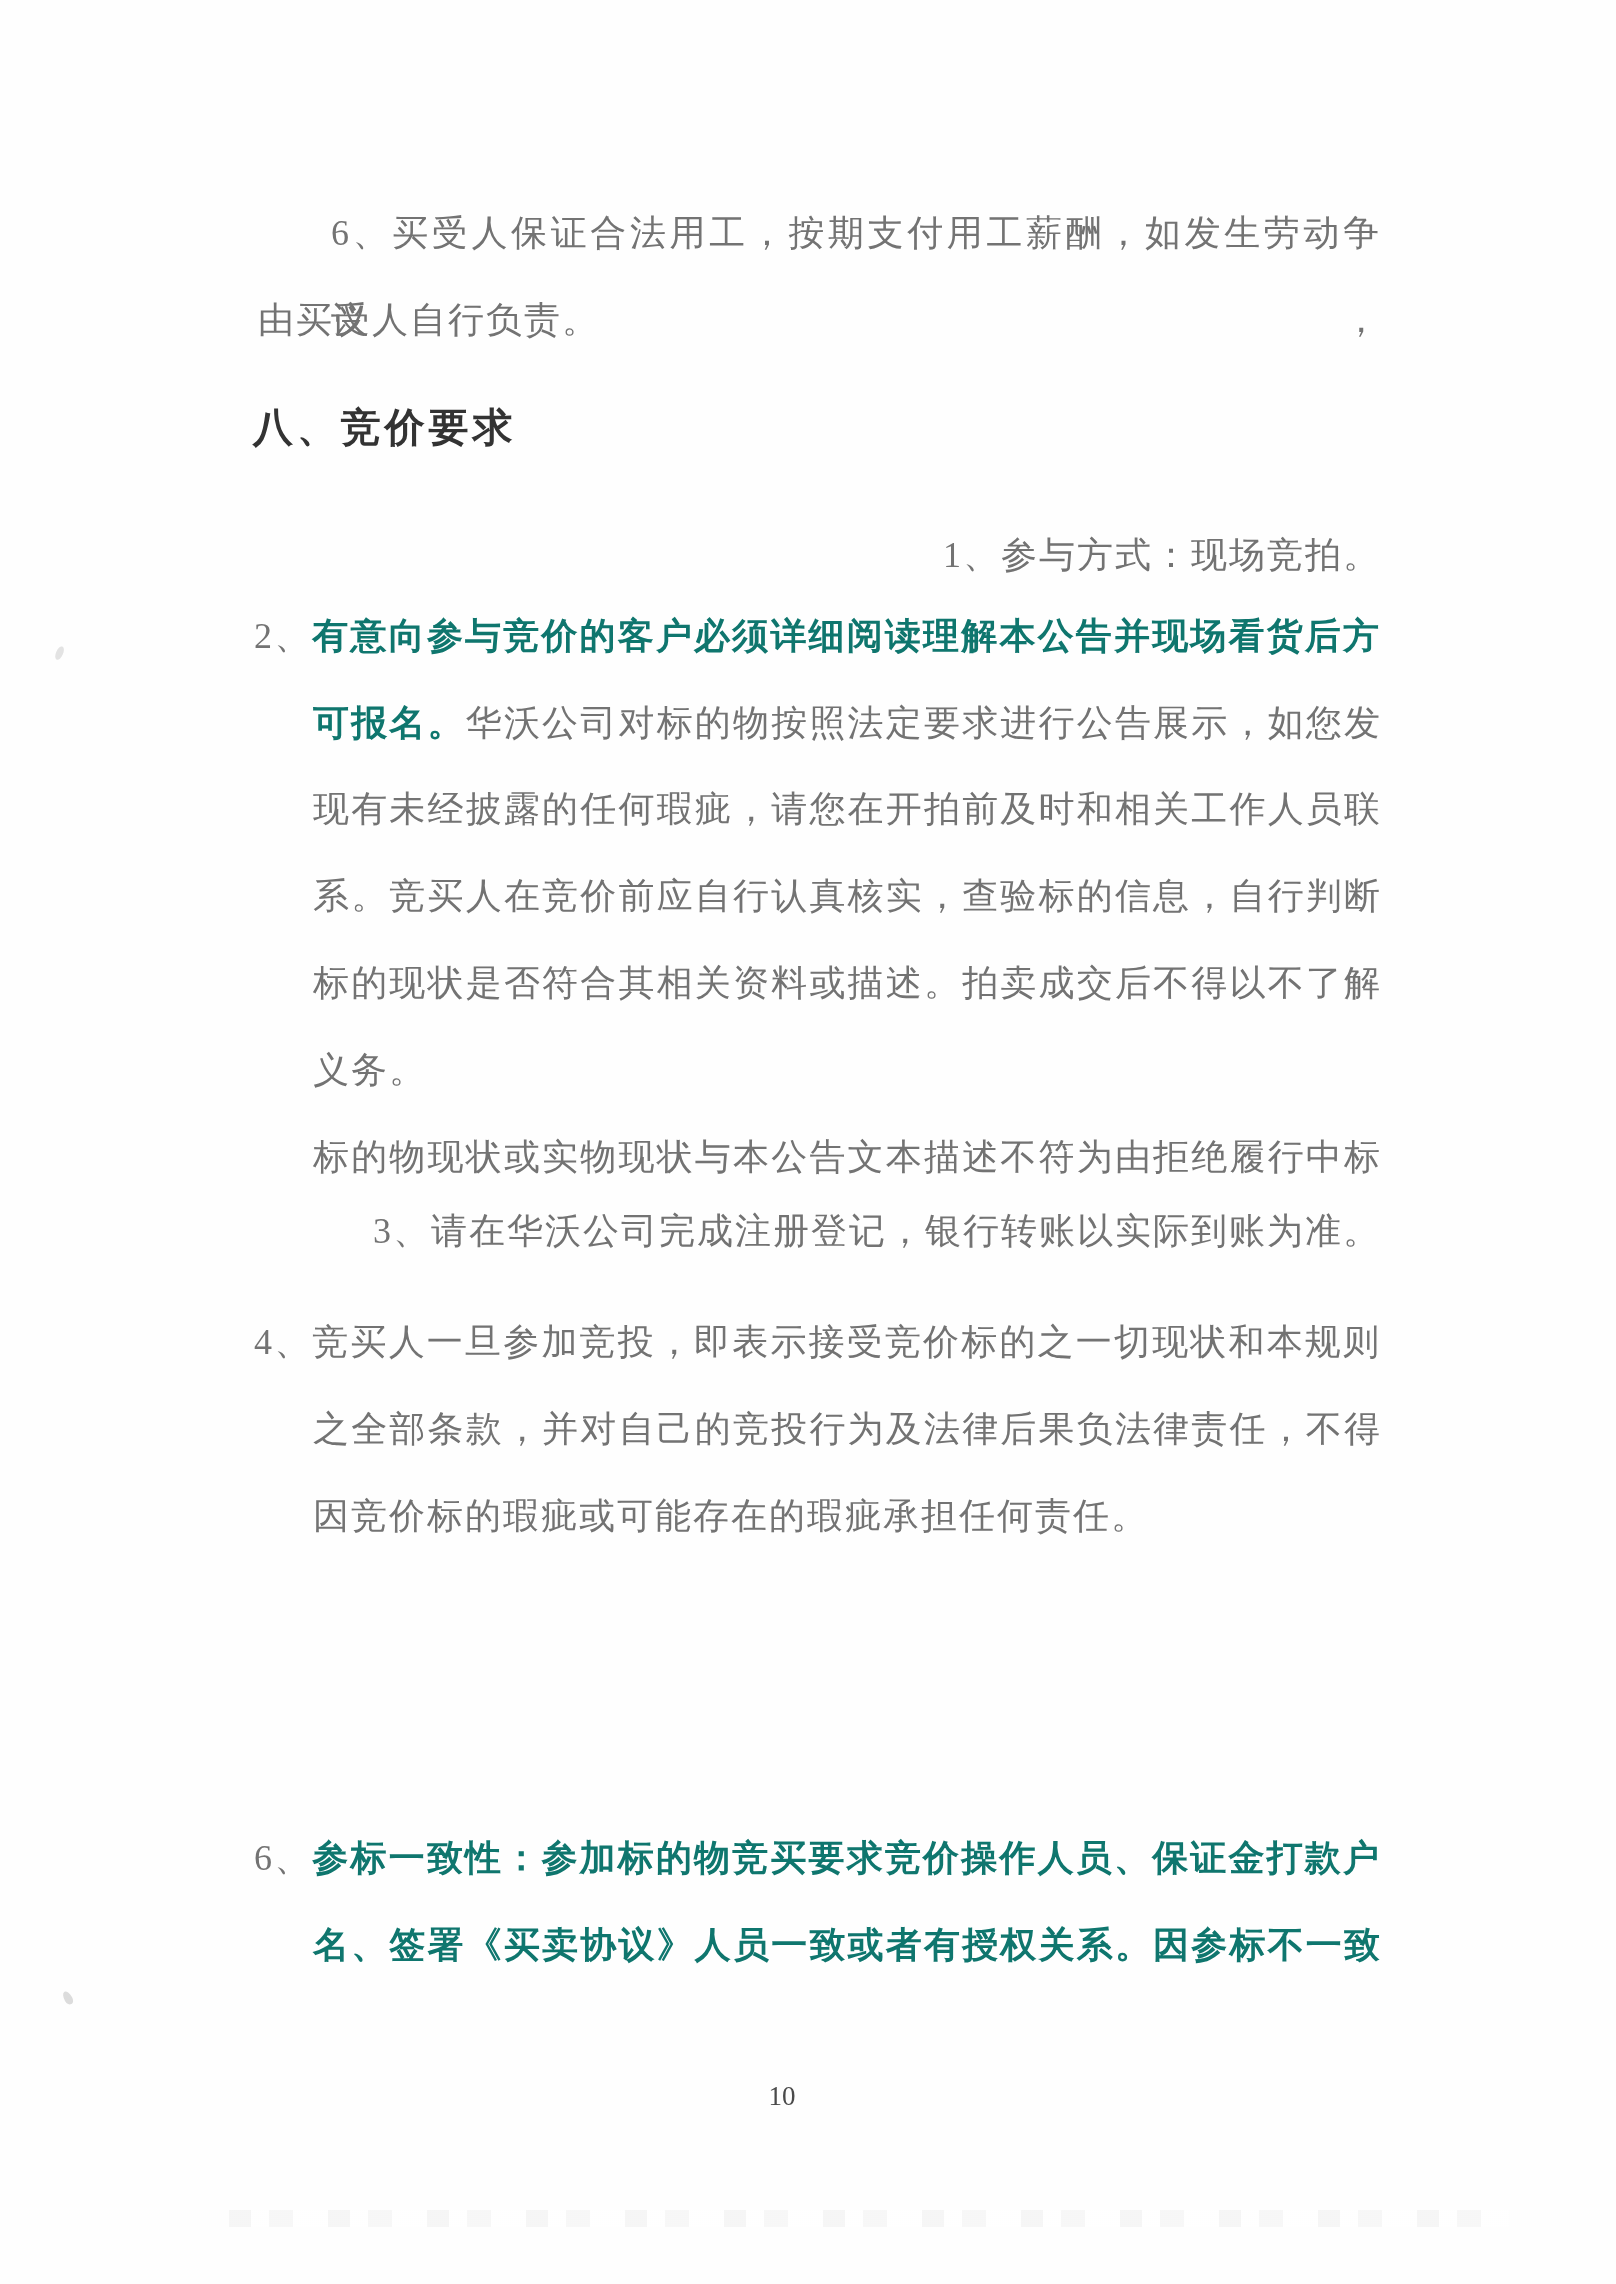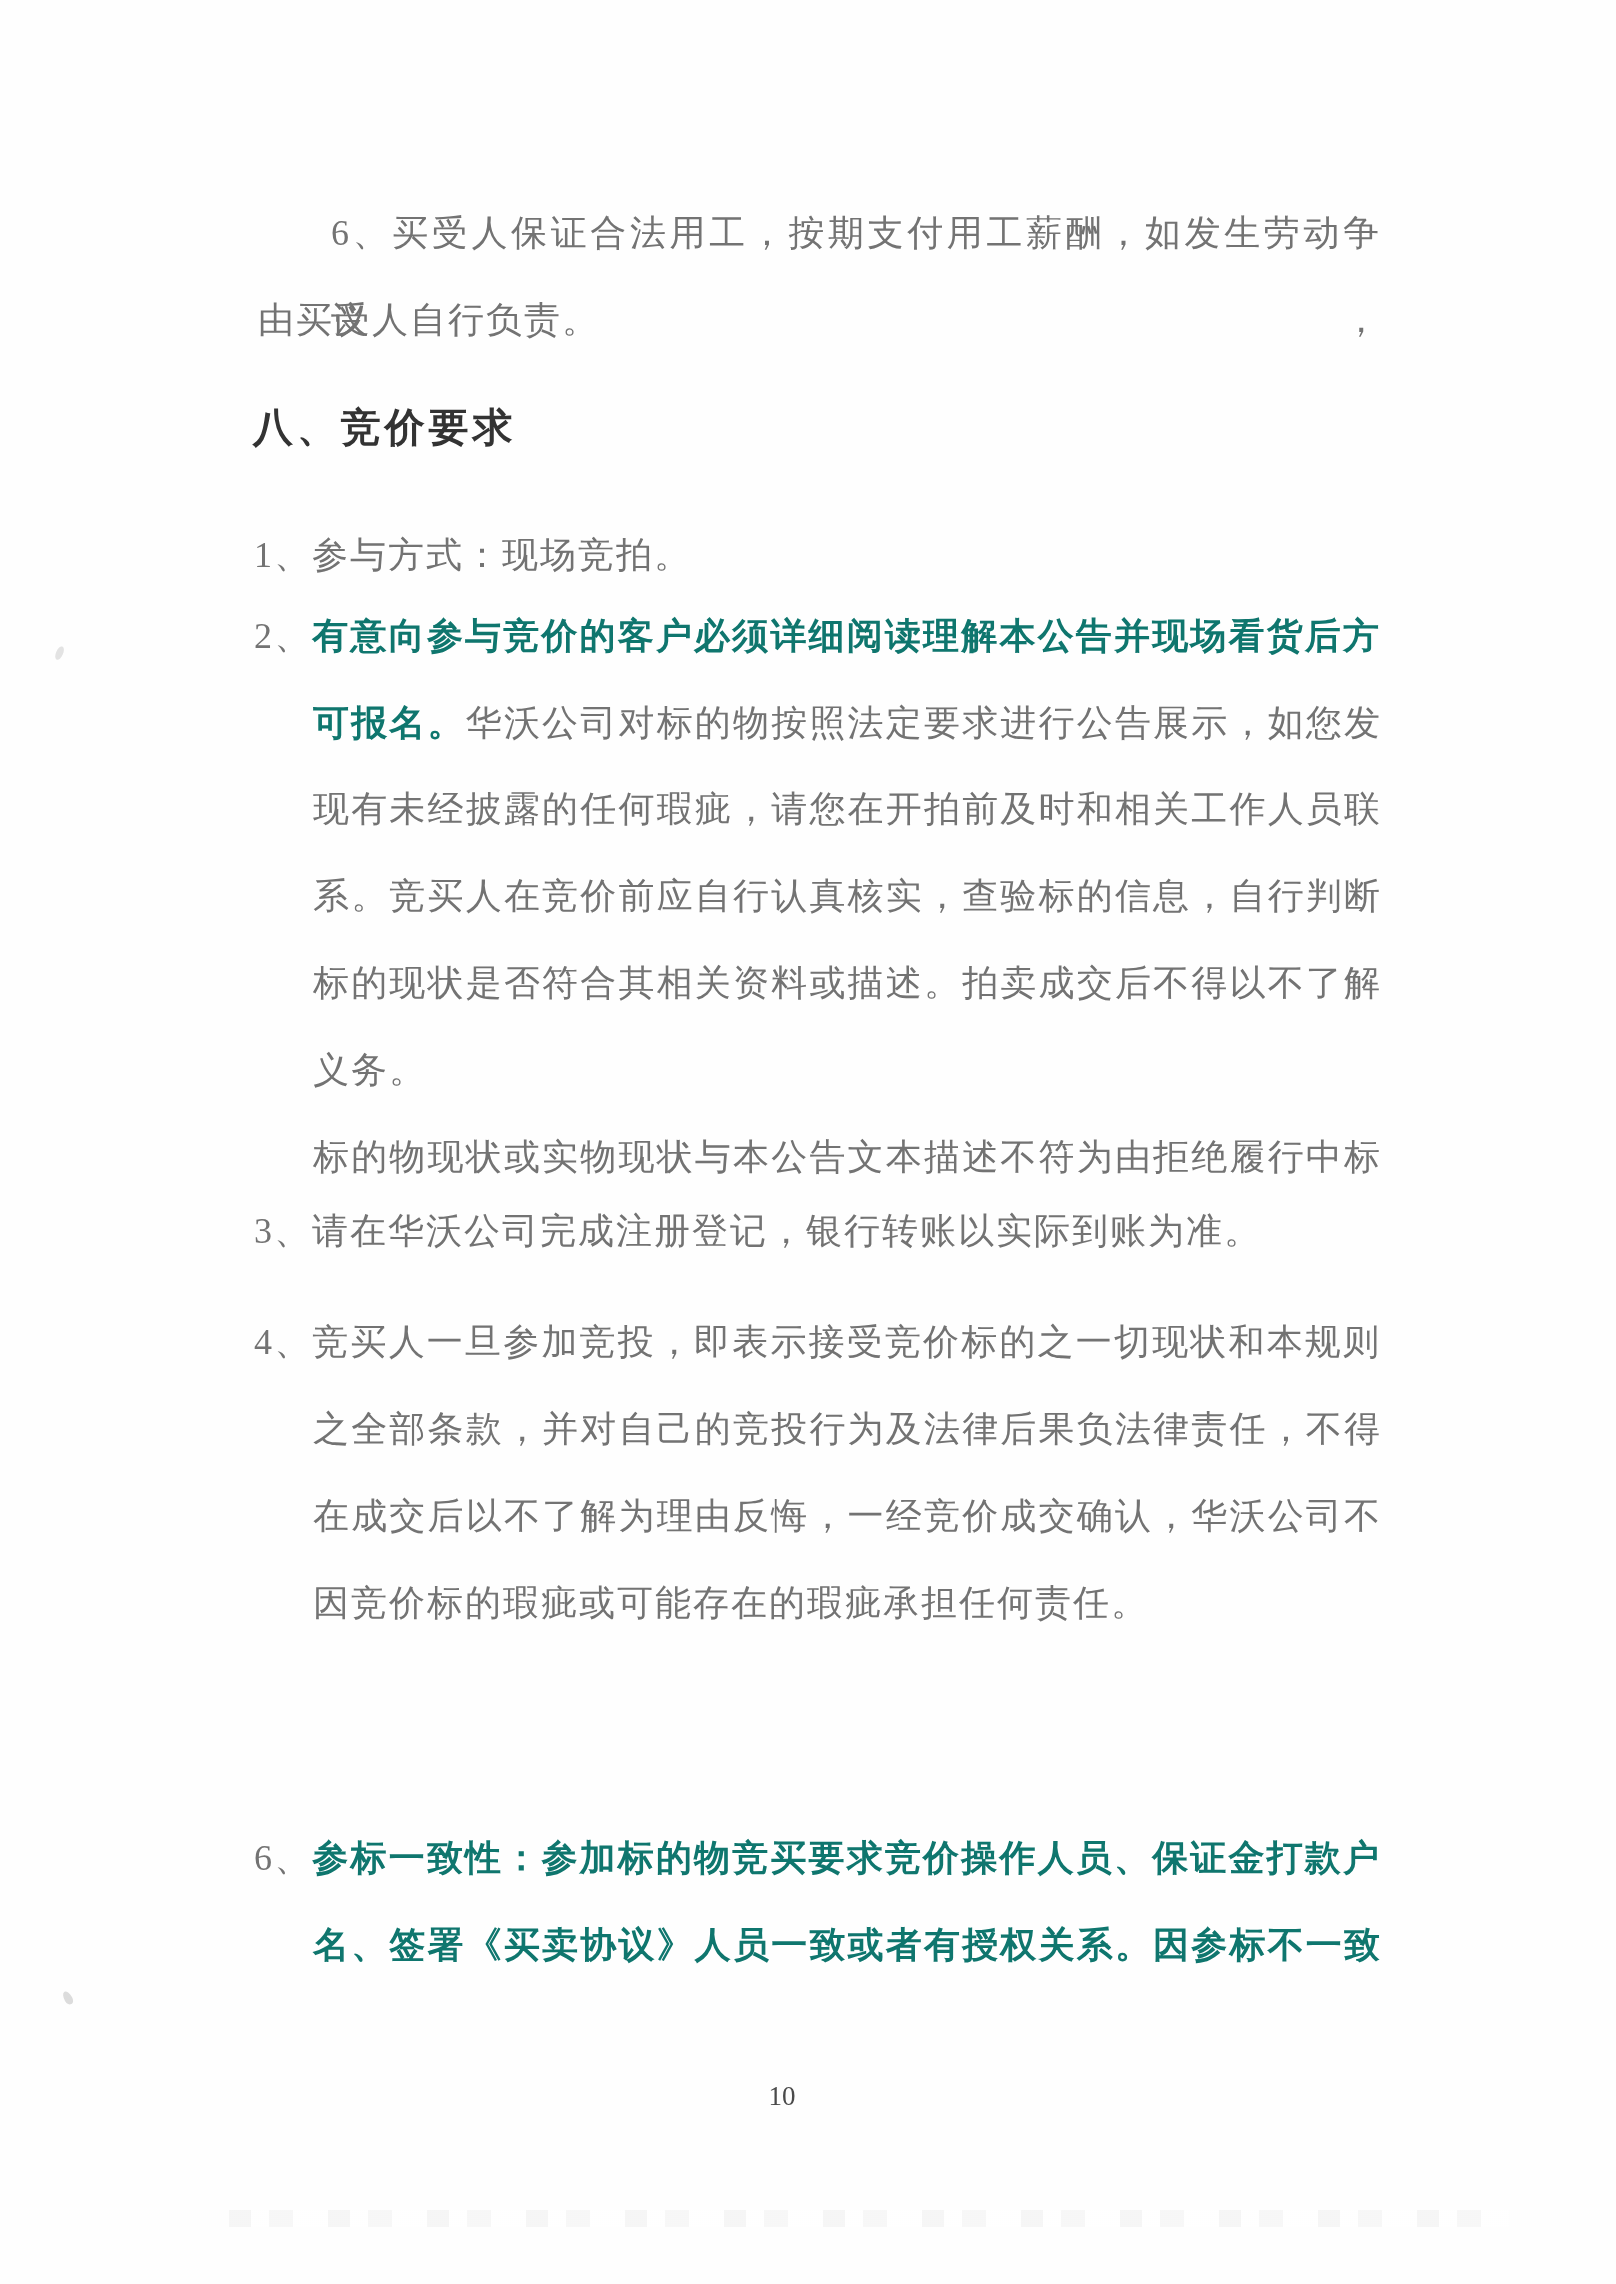--- a/index.html
+++ b/index.html
@@ -31,20 +31,21 @@
     overflow: visible;
     text-align: left;
   }
   .line.fill {
     text-align: justify;
     text-align-last: justify;
   }
   .line.first {
     margin-left: -59px;
     width: 1127px;
+    text-align: right;
   }
   .line.indent {
     padding-left: 73px;
   }
   .b {
     font-family: "Liberation Sans", "DejaVu Sans", sans-serif;
     font-weight: 700;
     color: #0f766e;
   }
   .r {
@@ -140,21 +141,20 @@
       <div class="line fill"><span class="r">标的现状是否符合其相关资料或描述。拍卖成交后不得以不了解</span></div>
       <div class="line"><span class="r">义务。</span></div>
       <div class="line fill"><span class="r">标的物现状或实物现状与本公告文本描述不符为由拒绝履行中标</span></div>
     </div>
   <div class="para item" id="para-3">
       <div class="line first"><span class="r">3、请在华沃公司完成注册登记，银行转账以实际到账为准。</span></div>
     </div>
   <div class="para item" id="para-4">
       <div class="line fill first"><span class="r">4、竞买人一旦参加竞投，即表示接受竞价标的之一切现状和本规则</span></div>
       <div class="line fill"><span class="r">之全部条款，并对自己的竞投行为及法律后果负法律责任，不得</span></div>
-      <div class="line fill"><span class="r">在成交后以不了解为理由反悔，一经竞价成交确认，华沃公司不</span></div>
       <div class="line"><span class="r">因竞价标的瑕疵或可能存在的瑕疵承担任何责任。</span></div>
     </div>
   <div class="para item" id="para-6">
       <div class="line fill first"><span class="r">6、</span><span class="b">参标一致性：参加标的物竞买要求竞价操作人员、保证金打款户</span></div>
       <div class="line fill"><span class="b">名、签署《买卖协议》人员一致或者有授权关系。因参标不一致</span></div>
     </div>
 
   <div class="page-number">10</div>
 
   <div class="bleed"></div>

